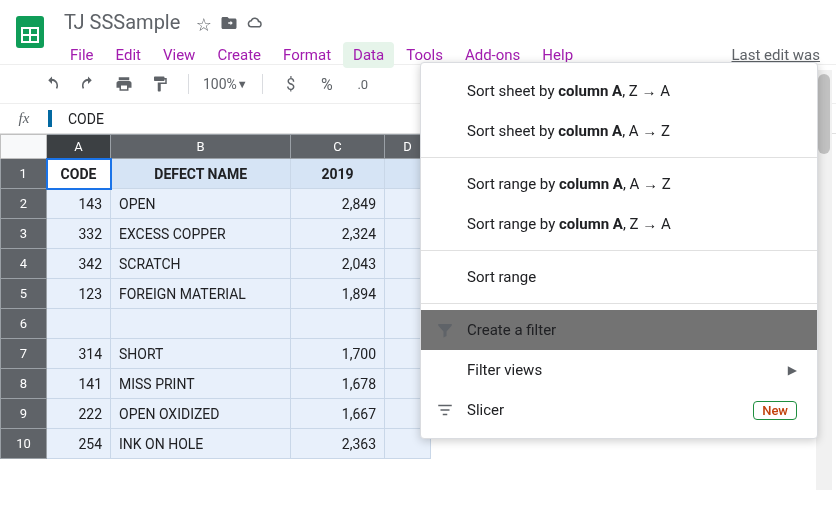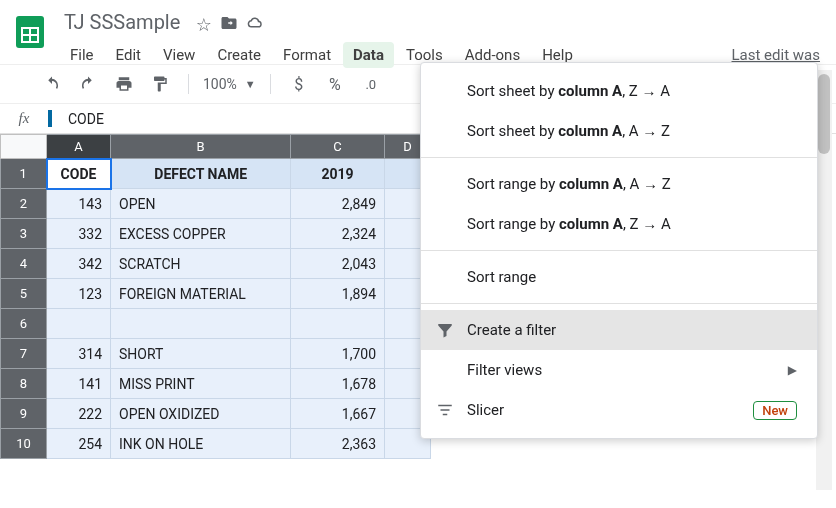--- a/index.html
+++ b/index.html
@@ -44,23 +44,23 @@
     display: flex;
     gap: 2px;
     margin-top: 6px;
     align-items: center;
     font-size: 15px;
   }
   .menubar .mitem {
     padding: 4px 10px;
     border-radius: 4px;
     cursor: pointer;
-    color: #404040;
-  }
-  .menubar .mitem.active { background: #e6f4ea; font-weight: bold; }
+    color: #a21caf;
+  }
+  .menubar .mitem.active { background: #e6f4ea; }
   .last-edit {
     margin-left: auto;
     color: #5f6368;
     text-decoration: underline;
     font-size: 15px;
     white-space: nowrap;
   }
 
   .toolbar {
     display: flex;
@@ -68,21 +68,21 @@
     height: 40px;
     padding: 0 10px;
     border-top: 1px solid #eee;
     border-bottom: 1px solid #eee;
     gap: 8px;
     color: #5f6368;
   }
   .tool { width: 28px; height: 28px; display: flex; align-items:center; justify-content:center; cursor:pointer; }
   .tool svg { width:18px; height:18px; fill:#5f6368; }
   .divider-v { width:1px; height:20px; background:#dadce0; margin:0 6px; }
-  .zoom { display:flex; align-items:center; gap:8px; font-size:14px; cursor:pointer; }
+  .zoom { display:flex; align-items:center; gap:0; font-size:14px; cursor:pointer; }
   .chev { font-size:11px; color:#5f6368; }
 
   .fxbar {
     display:flex; align-items:center;
     height:30px;
     border-bottom:1px solid #e0e0e0;
     color:#5f6368;
   }
   .fxlabel {
     width:52px; text-align:center;
@@ -373,21 +373,21 @@
     <span class="rlabel"><span>Sort range by </span><span class="strong">column A</span><span>, A → Z</span></span>
   </div>
   <div class="row">
     <span class="rlabel"><span>Sort range by </span><span class="strong">column A</span><span>, Z → A</span></span>
   </div>
   <div class="sep"></div>
   <div class="row">
     <span class="rlabel">Sort range</span>
   </div>
   <div class="sep"></div>
-  <div class="row" style="background:#e5e5e5">
+  <div class="row" style="background:#737373">
     <span class="ricon">
         <svg viewBox="0 0 24 24">
           <path d="M3 4h18v2l-7 8v6l-4 2v-8L3 6z"></path>
         </svg>
       </span>
     <span class="rlabel">Create a filter</span>
   </div>
   <div class="row">
     <span class="rlabel">Filter views</span>
     <span class="rarrow">▶</span>

